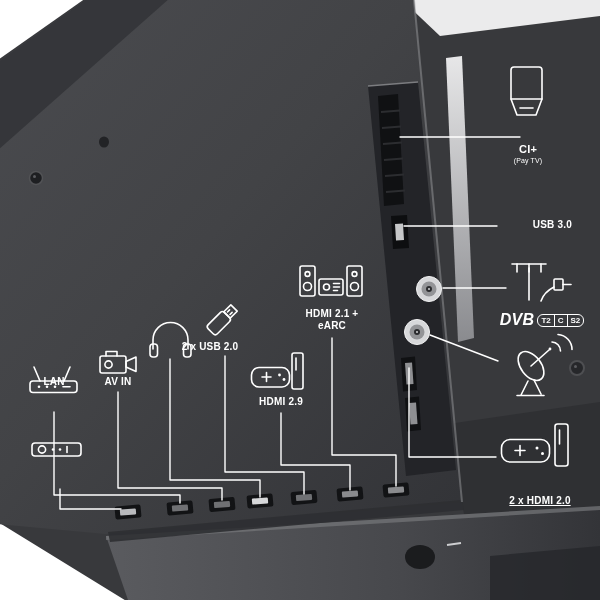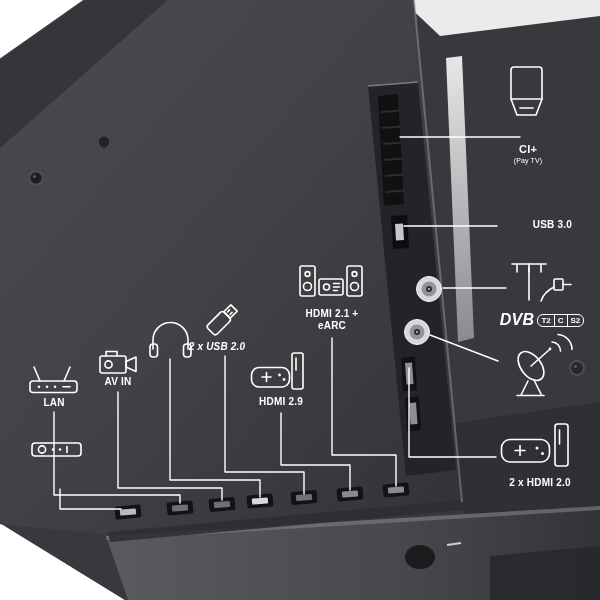--- a/index.html
+++ b/index.html
@@ -258,28 +258,28 @@
 
   <div class="dvb-row" style="left:494px;top:311px;width:96px;">
     <span class="dvb-prefix">DVB</span>
     <span class="dvb-boxes">
       <span class="dvb-seg">T2</span>
       <span class="dvb-seg">C</span>
       <span class="dvb-seg">S2</span>
     </span>
   </div>
 
-  <div class="lbl" style="left:488px;top:477px;width:104px;">2 x HDMI 2.0</div>
-
-
-  <div class="lbl" style="left:30px;top:397px;width:48px;">LAN</div>
+  <div class="lbl" style="left:488px;top:495px;width:104px;text-decoration:underline;">2 x HDMI 2.0</div>
+
+
+  <div class="lbl" style="left:30px;top:376px;width:48px;">LAN</div>
 
   <div class="lbl" style="left:94px;top:376px;width:48px;">AV IN</div>
 
-  <div class="lbl" style="left:177px;top:341px;width:80px;font-style:italic;">2 x USB 2.0</div>
+  <div class="lbl" style="left:170px;top:341px;width:80px;">2 x USB 2.0</div>
 
   <div class="lbl" style="left:244px;top:396px;width:74px;">HDMI 2.9</div>
 
   <div class="lbl" style="left:290px;top:308px;width:84px;">
     <span style="display:block;">HDMI 2.1 +</span>
     <span style="display:block;">eARC</span>
   </div>
 
 </div>
 

